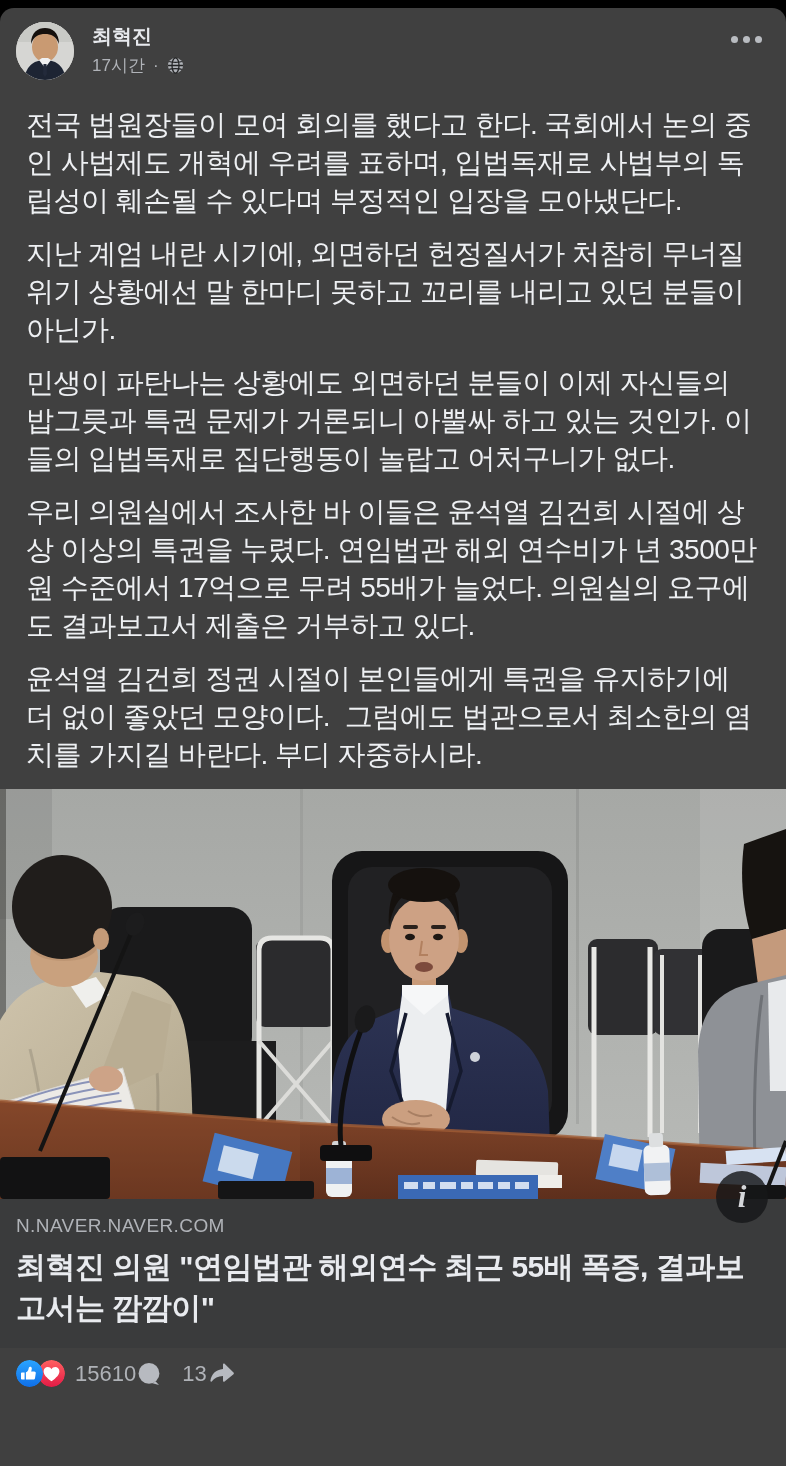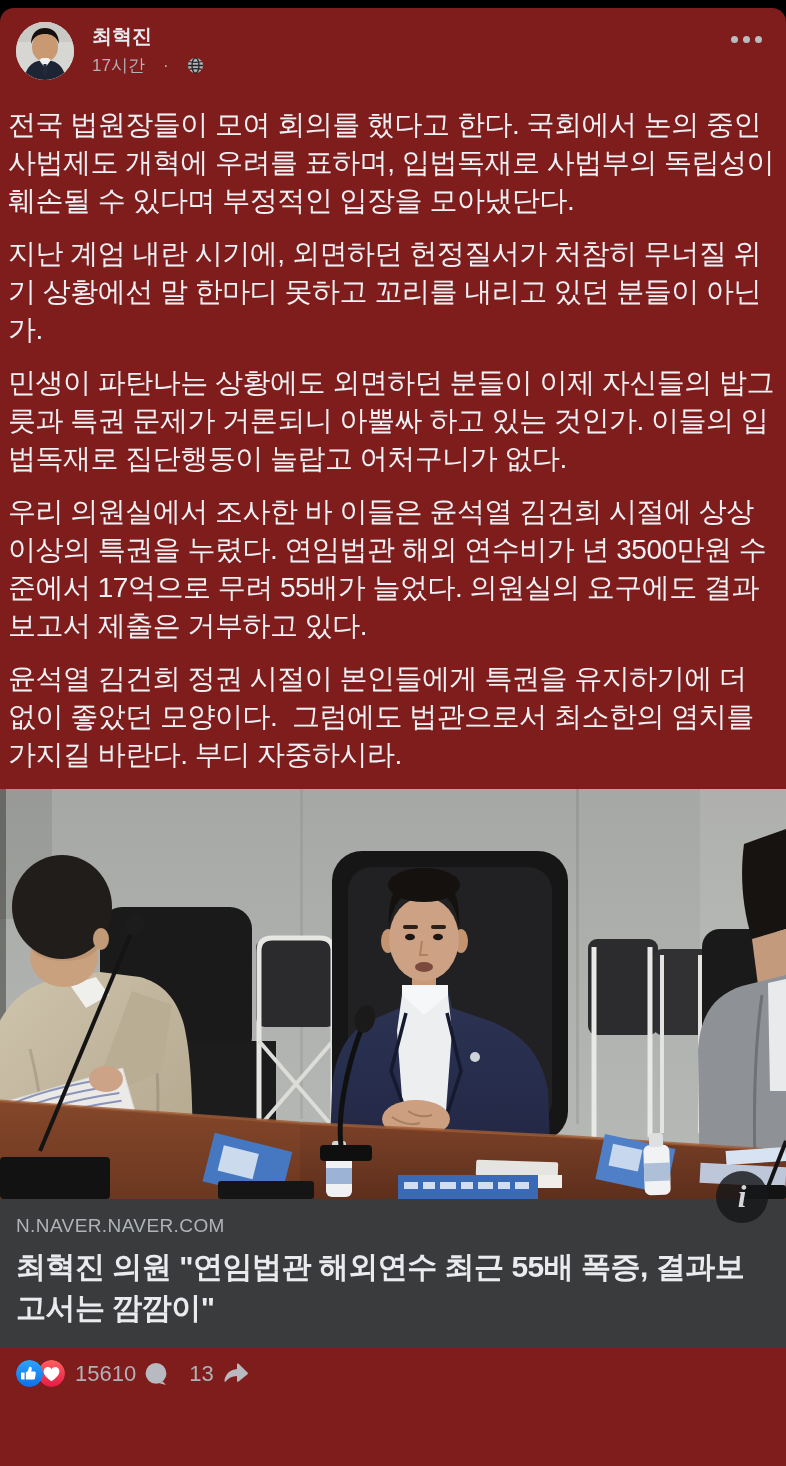--- a/index.html
+++ b/index.html
@@ -1,34 +1,34 @@
 <!DOCTYPE html>
 <html><head>
 <meta charset="utf-8">
 <style>
   html,body{margin:0;padding:0;}
   body{
     width:786px;height:1466px;overflow:hidden;background:#000;
     font-family:"Liberation Sans","DejaVu Sans",sans-serif;
     -webkit-font-smoothing:antialiased;
   }
-  .card{margin-top:8px;background:#7f1d1d;border-radius:14px 14px 0 0;height:1458px;overflow:hidden;}
+  .card{margin-top:8px;background:#404040;border-radius:14px 14px 0 0;height:1458px;overflow:hidden;}
 
   
   .header{display:flex;align-items:flex-start;padding:14px 16px 0;}
   .avatar{width:58px;height:58px;border-radius:50%;overflow:hidden;flex:0 0 auto;cursor:pointer;background:#d9d9d7;}
   .hgroup{margin-left:18px;padding-top:1px;flex:1;min-width:0;}
   .author{color:#e7e9ed;font-size:20px;font-weight:700;line-height:26px;cursor:pointer;}
-  .meta{display:flex;align-items:center;gap:18px;margin-top:5px;color:#b0b3b8;font-size:17px;}
+  .meta{display:flex;align-items:center;gap:8px;margin-top:5px;color:#b0b3b8;font-size:17px;}
   .meta .ts{cursor:pointer;}
   .menu{display:flex;gap:5px;padding:14px 8px;cursor:pointer;align-self:flex-start;}
   .menu i{width:7px;height:7px;border-radius:50%;background:#b9bcc1;display:block;}
 
   
-  .text{padding:0 8px;margin-top:26px;}
+  .text{padding:0 26px;margin-top:26px;}
   .text p{margin:0 0 15px;color:#eef0f3;font-size:28px;line-height:38px;letter-spacing:-0.5px;white-space:pre-wrap;}
 
   
   .photo{display:block;margin-top:2px;cursor:pointer;line-height:0;}
 
   
   .linkcard{position:relative;background:#3a3b3c;padding:16px 16px 20px;cursor:pointer;}
   .domain{color:#b0b3b8;font-size:19px;letter-spacing:.4px;}
   .ltitle{color:#e9ebef;font-size:30px;font-weight:700;line-height:41px;margin-top:9px;letter-spacing:-0.5px;}
   .infobtn{position:absolute;top:-28px;right:18px;width:52px;height:52px;border-radius:50%;
@@ -36,21 +36,21 @@
     color:#d4d6da;font-family:"Liberation Serif","DejaVu Serif",serif;font-style:italic;font-weight:700;font-size:31px;cursor:pointer;}
 
   
   .bar{display:flex;align-items:center;justify-content:flex-start;padding:12px 16px 14px;color:#afb2b7;font-size:22px;}
   .bleft{display:flex;align-items:center;cursor:pointer;}
   .ricons{display:flex;align-items:center;}
   .ricon{width:27px;height:27px;border-radius:50%;display:block;}
   .ricon+.ricon{margin-left:-5px;}
   .rcount{margin-left:10px;}
   .bright{display:flex;align-items:center;gap:20px;}
-  .bgroup{display:flex;align-items:center;gap:7px;cursor:pointer;}
+  .bgroup{display:flex;align-items:center;cursor:pointer;}
 </style>
 </head>
 <body>
 
 <div class="card">
 
   <div class="header">
     <div class="avatar">
       <svg width="58" height="58" viewBox="0 0 58 58">
         <rect width="58" height="58" fill="#d6d6d3"></rect>

